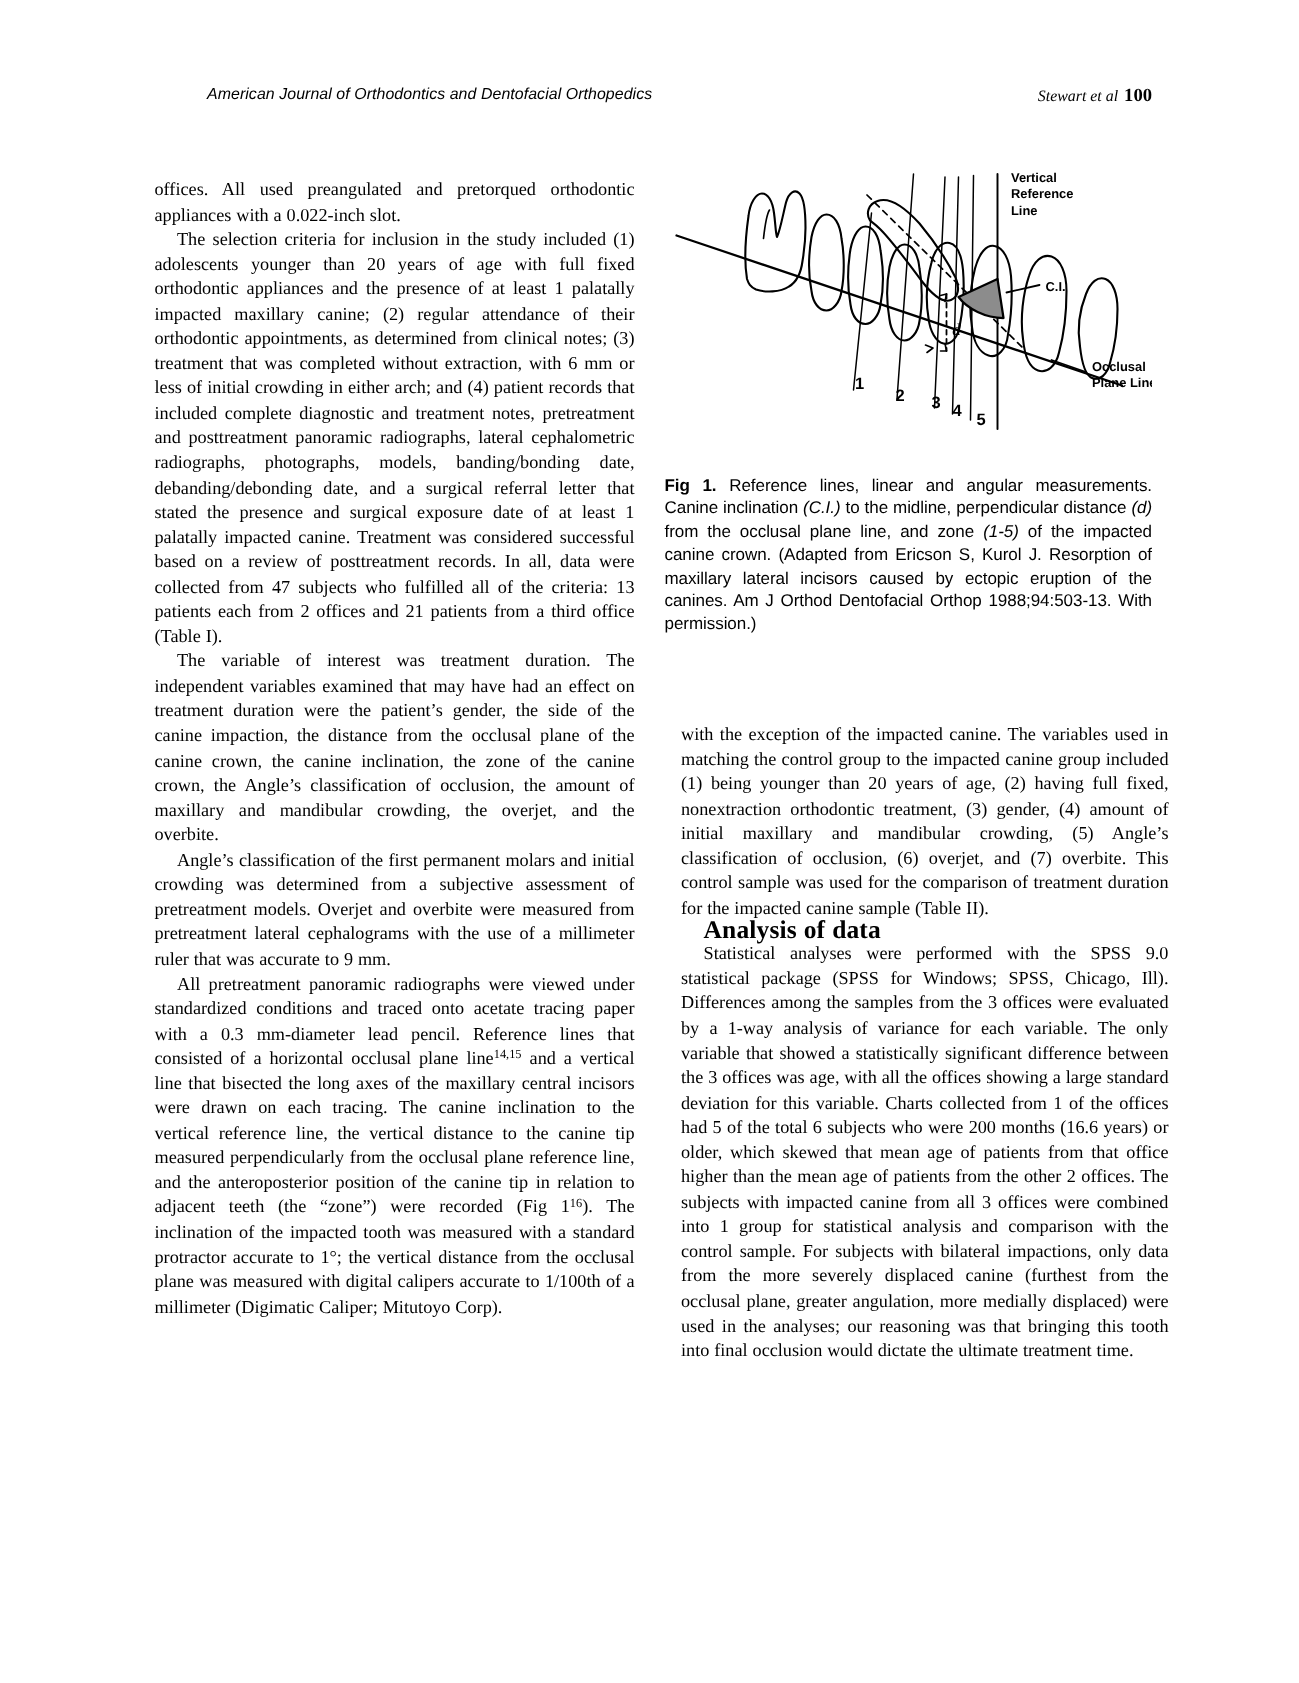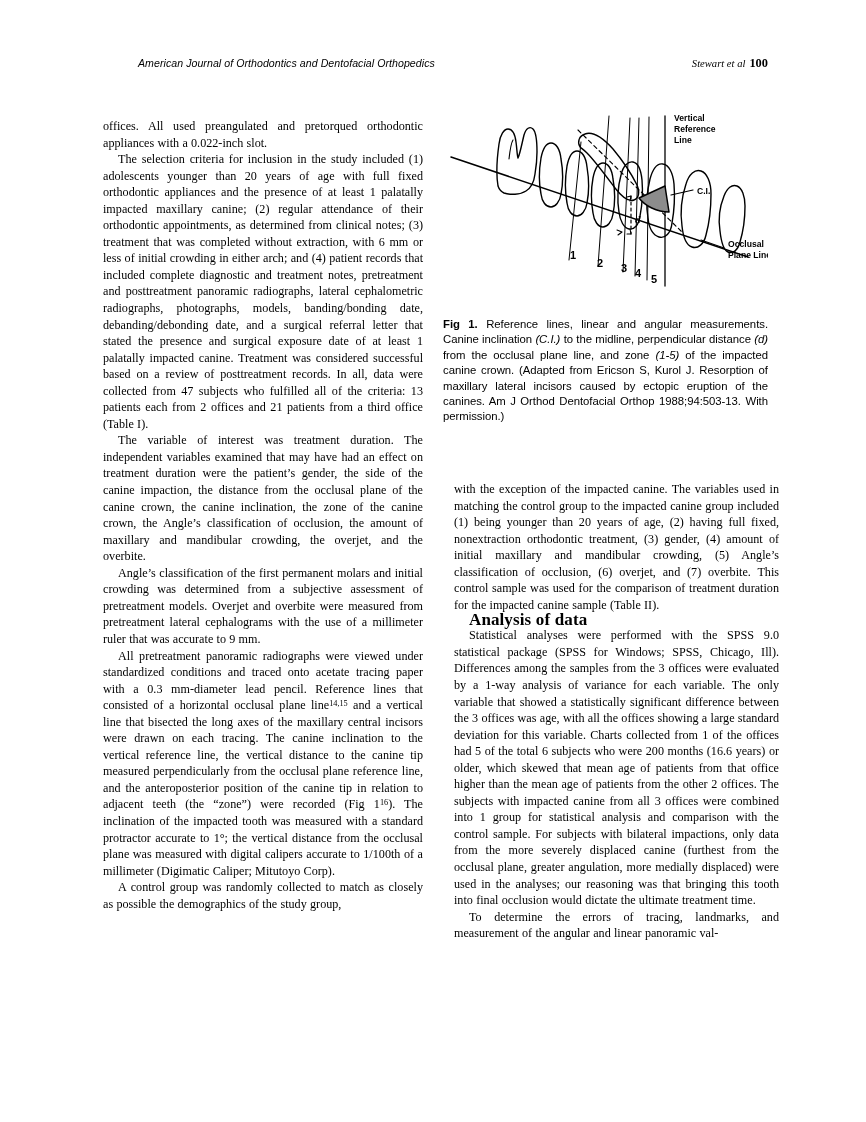--- a/index.html
+++ b/index.html
@@ -181,21 +181,20 @@
       <span class="authors">Stewart et al</span><span class="pageno">100</span>
     </div>
   </div>
 
   <div class="col col-left">
     <p class="noindent">offices. All used preangulated and pretorqued orthodontic appliances with a 0.022-inch slot.</p>
     <p>The selection criteria for inclusion in the study included (1) adolescents younger than 20 years of age with full fixed orthodontic appliances and the presence of at least 1 palatally impacted maxillary canine; (2) regular attendance of their orthodontic appointments, as determined from clinical notes; (3) treatment that was completed without extraction, with 6 mm or less of initial crowding in either arch; and (4) patient records that included complete diagnostic and treatment notes, pretreatment and posttreatment panoramic radiographs, lateral cephalometric radiographs, photographs, models, banding/bonding date, debanding/debonding date, and a surgical referral letter that stated the presence and surgical exposure date of at least 1 palatally impacted canine. Treatment was considered successful based on a review of posttreatment records. In all, data were collected from 47 subjects who fulfilled all of the criteria: 13 patients each from 2 offices and 21 patients from a third office (Table I).</p>
     <p>The variable of interest was treatment duration. The independent variables examined that may have had an effect on treatment duration were the patient’s gender, the side of the canine impaction, the distance from the occlusal plane of the canine crown, the canine inclination, the zone of the canine crown, the Angle’s classification of occlusion, the amount of maxillary and mandibular crowding, the overjet, and the overbite.</p>
     <p>Angle’s classification of the first permanent molars and initial crowding was determined from a subjective assessment of pretreatment models. Overjet and overbite were measured from pretreatment lateral cephalograms with the use of a millimeter ruler that was accurate to 9 mm.</p>
     <p><span>All pretreatment panoramic radiographs were viewed under standardized conditions and traced onto acetate tracing paper with a 0.3 mm-diameter lead pencil. Reference lines that consisted of a horizontal occlusal plane line</span><sup>14,15</sup><span> and a vertical line that bisected the long axes of the maxillary central incisors were drawn on each tracing. The canine inclination to the vertical reference line, the vertical distance to the canine tip measured perpendicularly from the occlusal plane reference line, and the anteroposterior position of the canine tip in relation to adjacent teeth (the “zone”) were recorded (Fig 1</span><sup>16</sup><span>). The inclination of the impacted tooth was measured with a standard protractor accurate to 1°; the vertical distance from the occlusal plane was measured with digital calipers accurate to 1/100th of a millimeter (Digimatic Caliper; Mitutoyo Corp).</span></p>
-    <p>A control group was randomly collected to match as closely as possible the demographics of the study group,</p>
   </div>
 
   <div class="figure-block">
     <div class="figure-art">
       <svg width="325" height="208" viewBox="0 0 325 208" xmlns="http://www.w3.org/2000/svg">
         <g fill="none" stroke="#000" stroke-width="1.35" stroke-linejoin="round" stroke-linecap="round">
 
           <line x1="8" y1="57" x2="305" y2="157" stroke-width="1.5"></line>
 
           <line x1="138" y1="42" x2="126" y2="160" stroke-width="1"></line>
@@ -279,16 +278,15 @@
 
     <div class="fig-caption">
       <span class="fig-label">Fig 1.</span><span> Reference lines, linear and angular measurements. Canine inclination </span><i>(C.I.)</i><span> to the midline, perpendicular distance </span><i>(d)</i><span> from the occlusal plane line, and zone </span><i>(1-5)</i><span> of the impacted canine crown. (Adapted from Ericson S, Kurol J. Resorption of maxillary lateral incisors caused by ectopic eruption of the canines. Am J Orthod Dentofacial Orthop 1988;94:503-13. With permission.)</span>
     </div>
   </div>
 
   <div class="col col-right-body">
     <p class="noindent">with the exception of the impacted canine. The variables used in matching the control group to the impacted canine group included (1) being younger than 20 years of age, (2) having full fixed, nonextraction orthodontic treatment, (3) gender, (4) amount of initial maxillary and mandibular crowding, (5) Angle’s classification of occlusion, (6) overjet, and (7) overbite. This control sample was used for the comparison of treatment duration for the impacted canine sample (Table II).</p>
     <p class="section-head">Analysis of data</p>
     <p>Statistical analyses were performed with the SPSS 9.0 statistical package (SPSS for Windows; SPSS, Chicago, Ill). Differences among the samples from the 3 offices were evaluated by a 1-way analysis of variance for each variable. The only variable that showed a statistically significant difference between the 3 offices was age, with all the offices showing a large standard deviation for this variable. Charts collected from 1 of the offices had 5 of the total 6 subjects who were 200 months (16.6 years) or older, which skewed that mean age of patients from that office higher than the mean age of patients from the other 2 offices. The subjects with impacted canine from all 3 offices were combined into 1 group for statistical analysis and comparison with the control sample. For subjects with bilateral impactions, only data from the more severely displaced canine (furthest from the occlusal plane, greater angulation, more medially displaced) were used in the analyses; our reasoning was that bringing this tooth into final occlusion would dictate the ultimate treatment time.</p>
-    <p>To determine the errors of tracing, landmarks, and measurement of the angular and linear panoramic val-</p>
   </div>
 
 </div>
 
 </body></html>

